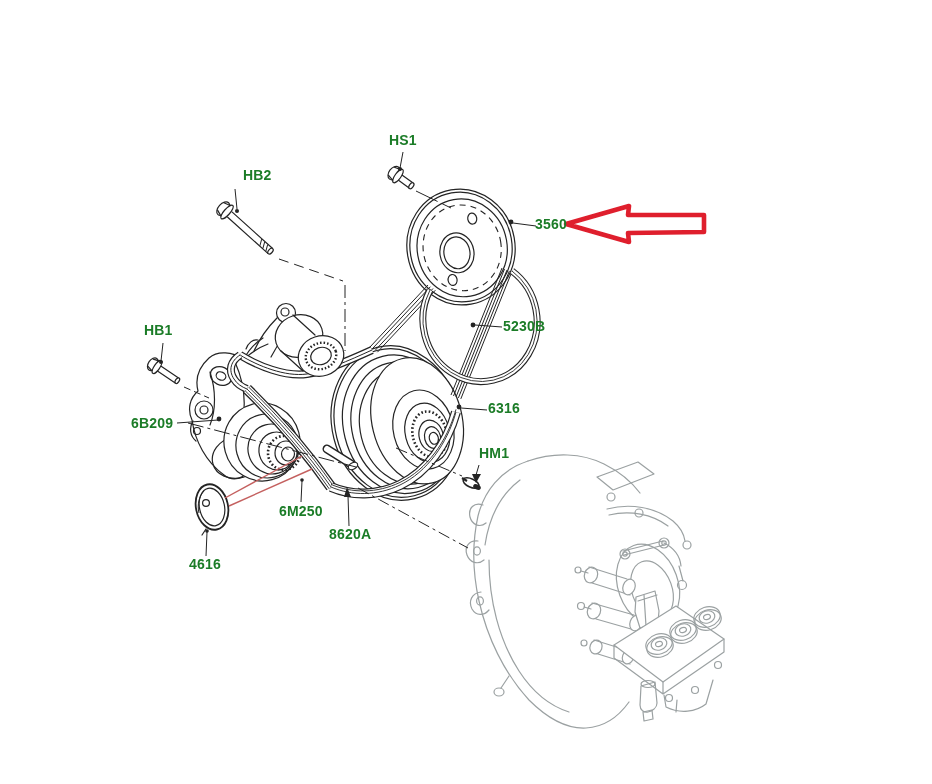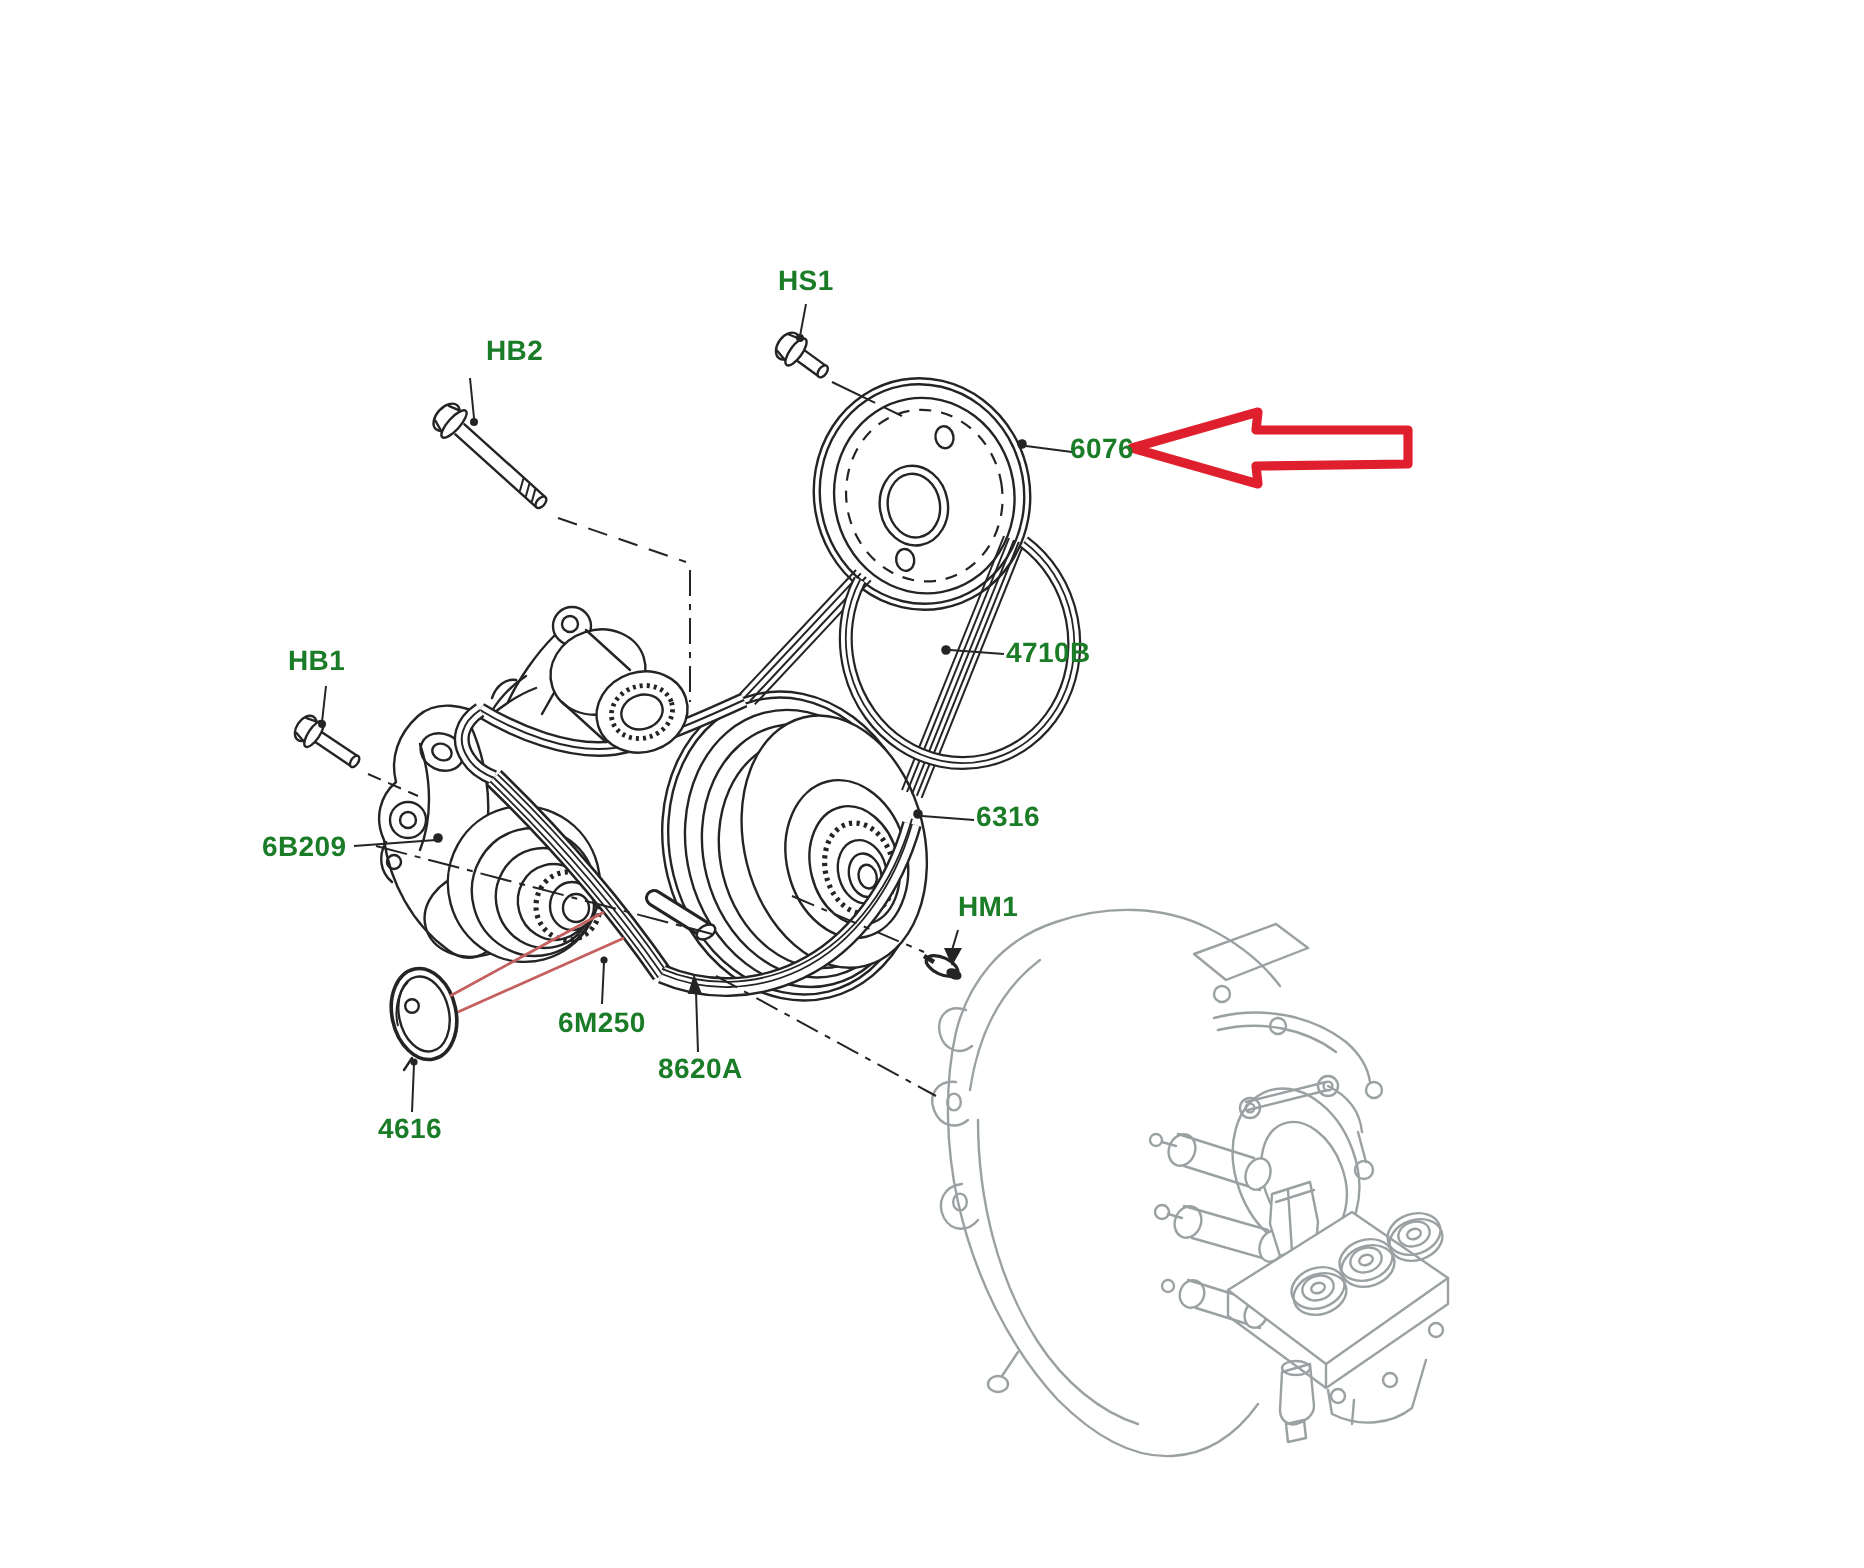--- a/index.html
+++ b/index.html
@@ -299,15 +299,15 @@
 
   <div class="plabel" style="left:389px;top:133px;">HS1</div>
   <div class="plabel" style="left:217px;top:168px;padding-left:26px;">HB2</div>
   <div class="plabel" style="left:144px;top:323px;">HB1</div>
   <div class="plabel" style="left:131px;top:416px;text-align:center;">6B209</div>
   <div class="plabel" style="left:189px;top:557px;">4616</div>
   <div class="plabel" style="left:279px;top:504px;">6M250</div>
   <div class="plabel" style="left:329px;top:527px;">8620A</div>
   <div class="plabel" style="left:479px;top:446px;">HM1</div>
   <div class="plabel" style="left:488px;top:401px;">6316</div>
-  <div class="plabel" style="left:503px;top:319px;">4710B</div>
-  <div class="plabel" style="left:535px;top:217px;">6076</div>
+  <div class="plabel" style="left:503px;top:319px;">5230B</div>
+  <div class="plabel" style="left:535px;top:217px;">3560</div>
 </div>
 
 </body></html>

